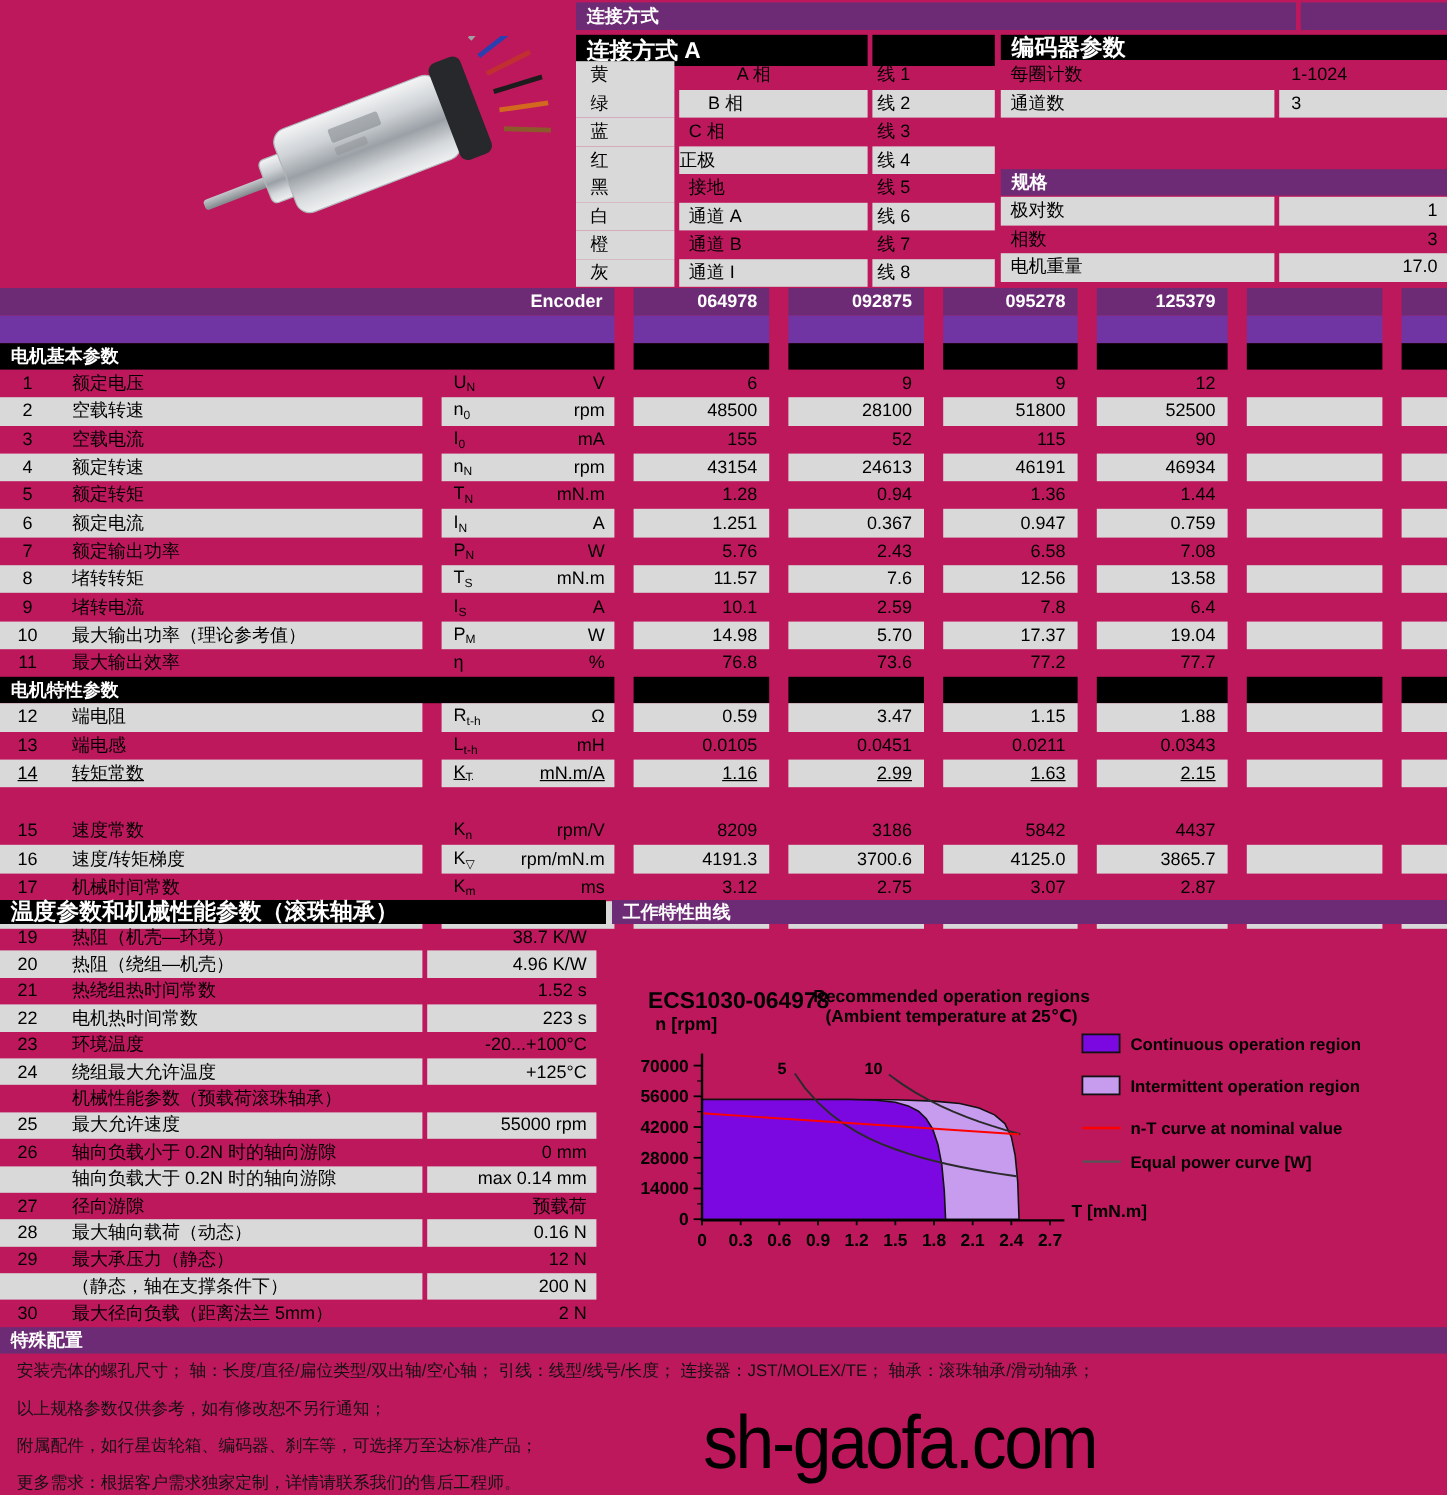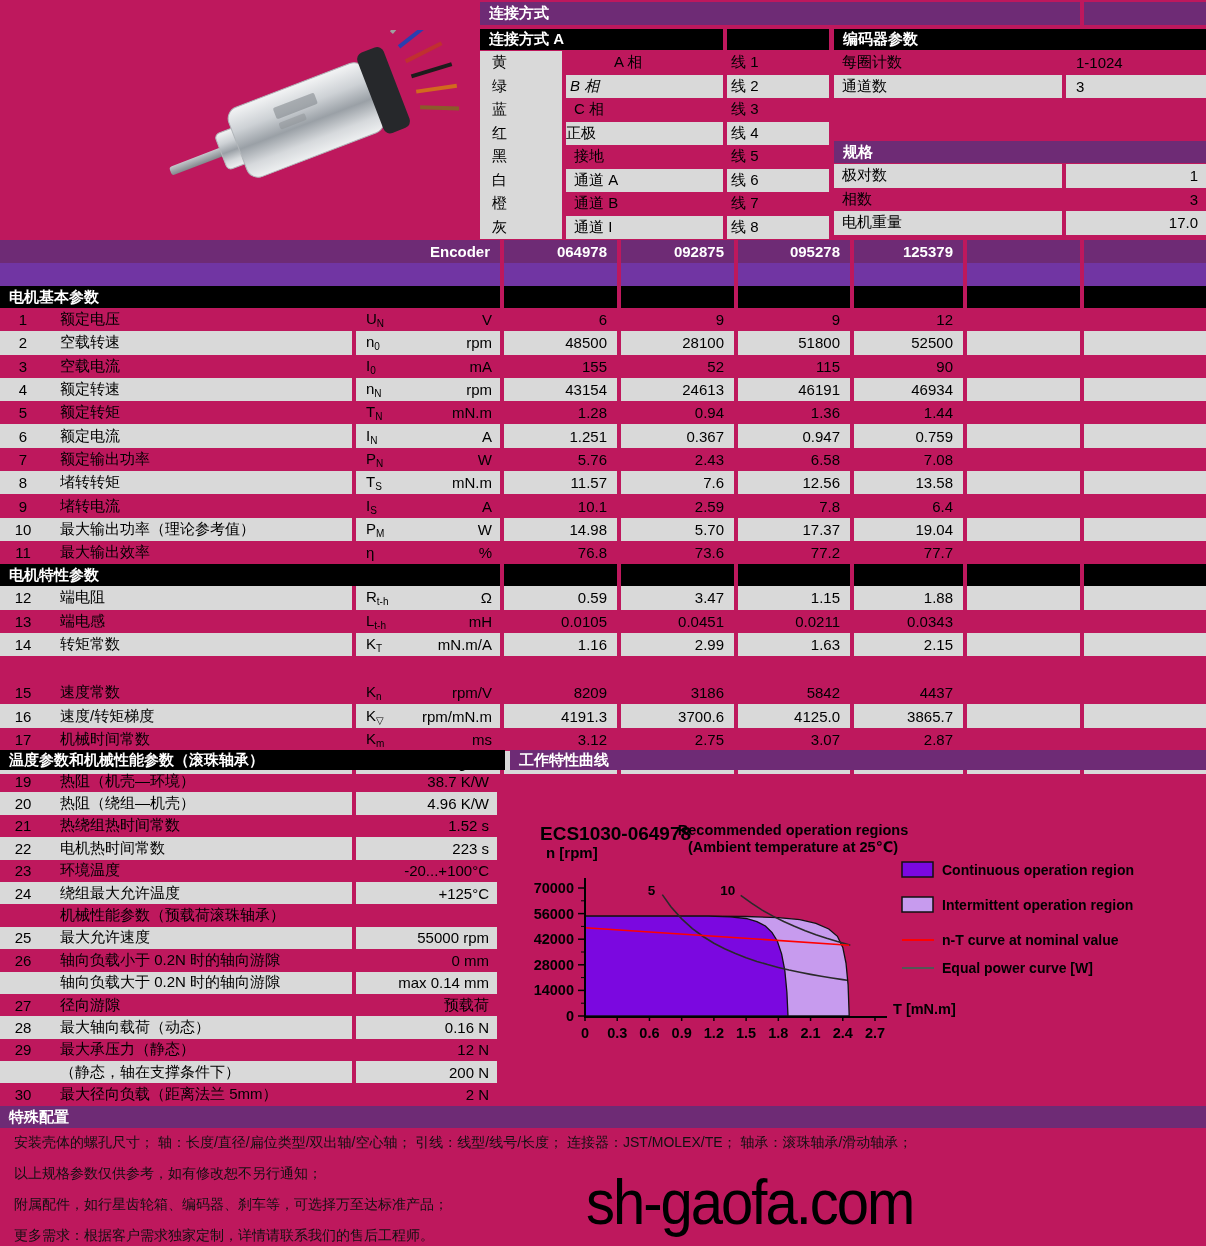--- a/index.html
+++ b/index.html
@@ -1,31 +1,31 @@
 <!DOCTYPE html>
 <html><head>
 <meta charset="utf-8">
 <style>
   html,body{margin:0;padding:0;background:#fff}
   .page{position:relative;width:1206px;height:1246px;background:#be185d;overflow:hidden;
         font-family:"Liberation Sans","DejaVu Sans",sans-serif;color:#000}
   .abs{position:absolute}
   
   .hdr{background:#6e2b75;color:#fff;font-weight:bold;font-size:15px;display:flex;align-items:center;padding-left:9px;box-sizing:border-box}
-  .bhdr{background:#000;color:#fff;font-weight:bold;font-size:15px;display:flex;align-items:center;padding-left:9px;box-sizing:border-box}
+  .bhdr{background:#000;color:#fff;font-weight:bold;font-size:19px;display:flex;align-items:center;padding-left:9px;box-sizing:border-box}
   
   .cell{display:flex;align-items:center;font-size:15px;height:100%;box-sizing:border-box;overflow:hidden;white-space:nowrap}
   .g{background:#d9d9d9}
   
   .trow{display:grid;grid-template-columns:82px 157px 102px;column-gap:4px;height:23.5px}
   .rrow{display:grid;grid-template-columns:228px 140px;column-gap:4px;height:23.5px}
   .connhead{display:grid;grid-template-columns:600px 122px;column-gap:4px;height:23px}
   .connsub{display:grid;grid-template-columns:243px 102px;column-gap:4px;height:21px}
   
-  .mrow{display:grid;grid-template-columns:352px 144px 113px 113px 112px 109px 113px 122px;column-gap:4px}
+  .mrow{display:grid;grid-template-columns:352px 144px 113px 113px 112px 109px 113px 122px;column-gap:16px}
   .span2{grid-column:1/3}
   .ph{background:#6e2b75;color:#fff;font-weight:bold}
   .pb{background:#7135a3}
   .bb{background:#000;color:#fff;font-weight:bold}
   .valcell{justify-content:flex-end;padding-right:10px}
   .no{width:46px;text-align:center;flex:none;display:inline-block}
   .nm{margin-left:14px}
   .c2{justify-content:space-between;padding:0 8px 0 10px}
   sub{font-size:10px;vertical-align:-3px}
   sup{font-size:10px;vertical-align:5px}
@@ -82,21 +82,21 @@
     <div class="bhdr"></div>
   </div>
   <div class="abs" style="left:480px;top:51px;width:349px">
       <div class="trow">
         <div class="cell g" style="padding-left: 12px;">黄</div>
         <div class="cell" style="padding-left: 8px; margin-left: 40px;">A 相</div>
         <div class="cell" style="padding-left: 4px;">线 1</div>
       </div>
       <div class="trow">
         <div class="cell g" style="padding-left: 12px;">绿</div>
-        <div class="cell g" style="padding-left: 4px; font-style: italic;">B 相</div>
+        <div class="cell g" style="padding-left: 24px;">B 相</div>
         <div class="cell g" style="padding-left: 4px;">线 2</div>
       </div>
       <div class="trow">
         <div class="cell g" style="padding-left: 12px;">蓝</div>
         <div class="cell" style="padding-left: 8px;">C 相</div>
         <div class="cell" style="padding-left: 4px;">线 3</div>
       </div>
       <div class="trow">
         <div class="cell g" style="padding-left: 12px;">红</div>
         <div class="cell g" style="padding-left: 0;">正极</div>
@@ -390,21 +390,21 @@
           <span class="sym">L<sub>t-h</sub></span>
           <span class="unit">mH</span>
         </div>
         <div class="cell valcell">0.0105</div>
         <div class="cell valcell">0.0451</div>
         <div class="cell valcell">0.0211</div>
         <div class="cell valcell">0.0343</div>
         <div class="cell valcell"></div>
         <div class="cell valcell"></div>
       </div>
-      <div class="mrow" style="height: 23.3px;">
+      <div class="mrow" style="height: 23.3px; text-decoration: underline;">
         <div class="cell g">
           <span class="no">14</span>
           <span class="nm">转矩常数</span>
         </div>
         <div class="cell c2 g">
           <span class="sym">K<sub>T</sub></span>
           <span class="unit">mN.m/A</span>
         </div>
         <div class="cell valcell g">1.16</div>
         <div class="cell valcell g">2.99</div>

